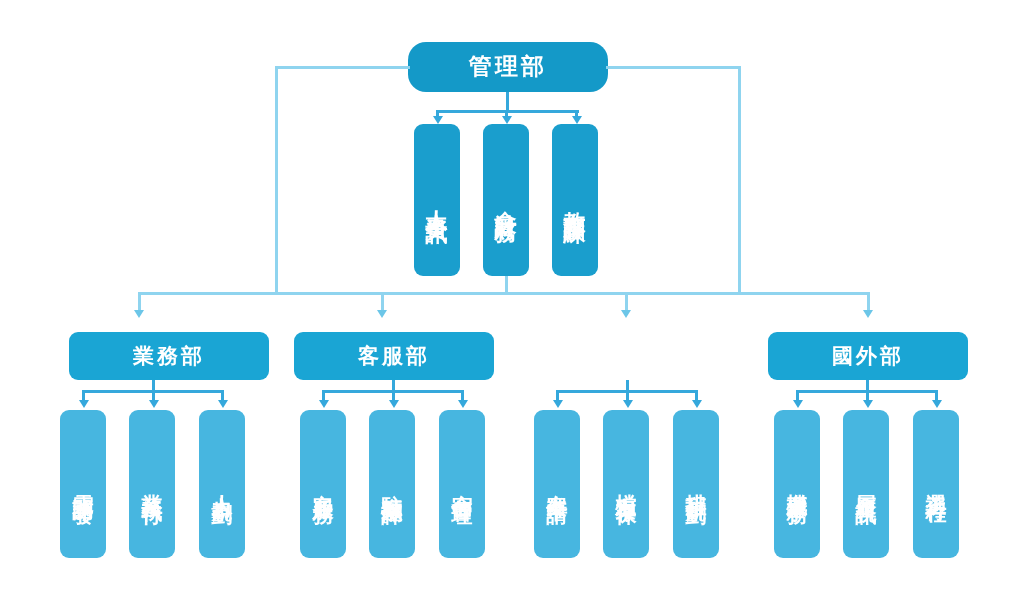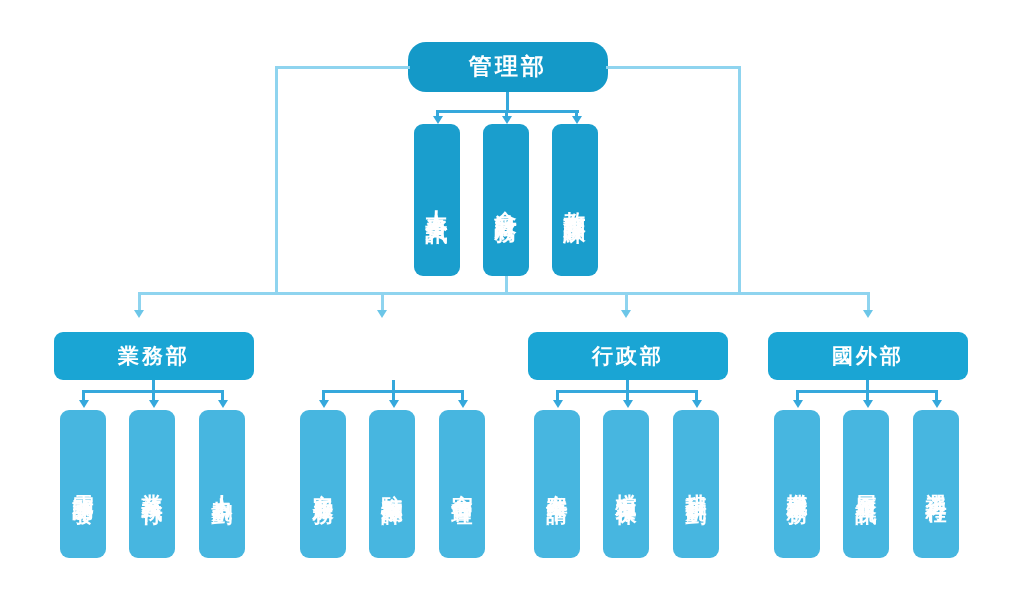--- a/index.html
+++ b/index.html
@@ -133,62 +133,62 @@
 
   <div class="line" style="left:381px; top:292px; width:3px; height:20px;"></div>
   <div class="arrow light" style="left:377px; top:310px;"></div>
 
   <div class="line" style="left:625px; top:292px; width:3px; height:20px;"></div>
   <div class="arrow light" style="left:621px; top:310px;"></div>
 
   <div class="line" style="left:867px; top:292px; width:3px; height:20px;"></div>
   <div class="arrow light" style="left:863px; top:310px;"></div>
 
-  <div class="node dept" style="left:54px; top:332px; width:200px; height:48px;">
+  <div class="node dept" style="left:69px; top:332px; width:200px; height:48px;">
     <span class="htext">業務部</span>
   </div>
   <div class="line dark" style="left:152px; top:380px; width:3px; height:22px;"></div>
   <div class="line dark" style="left:83px; top:390px; width:141px; height:3px;"></div>
   <div class="line dark" style="left:82px; top:390px; width:3px; height:12px;"></div>
   <div class="arrow" style="left:79px; top:400px;"></div>
   <div class="arrow" style="left:149px; top:400px;"></div>
   <div class="line dark" style="left:221px; top:390px; width:3px; height:12px;"></div>
   <div class="arrow" style="left:218px; top:400px;"></div>
 
   <div class="node vert-light" style="left:60px; top:410px; width:46px; height:148px;">
     <span class="vtext">電訪開發</span>
   </div>
   <div class="node vert-light" style="left:129px; top:410px; width:46px; height:148px;">
     <span class="vtext">業務執行</span>
   </div>
   <div class="node vert-light" style="left:199px; top:410px; width:46px; height:148px;">
     <span class="vtext">人力規劃</span>
   </div>
 
+  <div class="node dept" style="left:294px; top:332px; width:200px; height:48px;">
+    <span class="htext">客服部</span>
+  </div>
   <div class="line dark" style="left:392px; top:380px; width:3px; height:22px;"></div>
   <div class="line dark" style="left:323px; top:390px; width:141px; height:3px;"></div>
   <div class="line dark" style="left:322px; top:390px; width:3px; height:12px;"></div>
   <div class="arrow" style="left:319px; top:400px;"></div>
   <div class="arrow" style="left:389px; top:400px;"></div>
   <div class="line dark" style="left:461px; top:390px; width:3px; height:12px;"></div>
   <div class="arrow" style="left:458px; top:400px;"></div>
 
   <div class="node vert-light" style="left:300px; top:410px; width:46px; height:148px;">
     <span class="vtext">客戶服務</span>
   </div>
   <div class="node vert-light" style="left:369px; top:410px; width:46px; height:148px;">
     <span class="vtext">駐廠翻譯</span>
   </div>
   <div class="node vert-light" style="left:439px; top:410px; width:46px; height:148px;">
     <span class="vtext">宿舍管理</span>
   </div>
 
-  <div class="node dept" style="left:528px; top:332px; width:200px; height:48px;">
-    <span class="htext">行政部</span>
-  </div>
   <div class="line dark" style="left:626px; top:380px; width:3px; height:22px;"></div>
   <div class="line dark" style="left:557px; top:390px; width:141px; height:3px;"></div>
   <div class="line dark" style="left:556px; top:390px; width:3px; height:12px;"></div>
   <div class="arrow" style="left:553px; top:400px;"></div>
   <div class="arrow" style="left:623px; top:400px;"></div>
   <div class="line dark" style="left:695px; top:390px; width:3px; height:12px;"></div>
   <div class="arrow" style="left:692px; top:400px;"></div>
 
   <div class="node vert-light" style="left:534px; top:410px; width:46px; height:148px;">
     <span class="vtext">案件申請</span>

